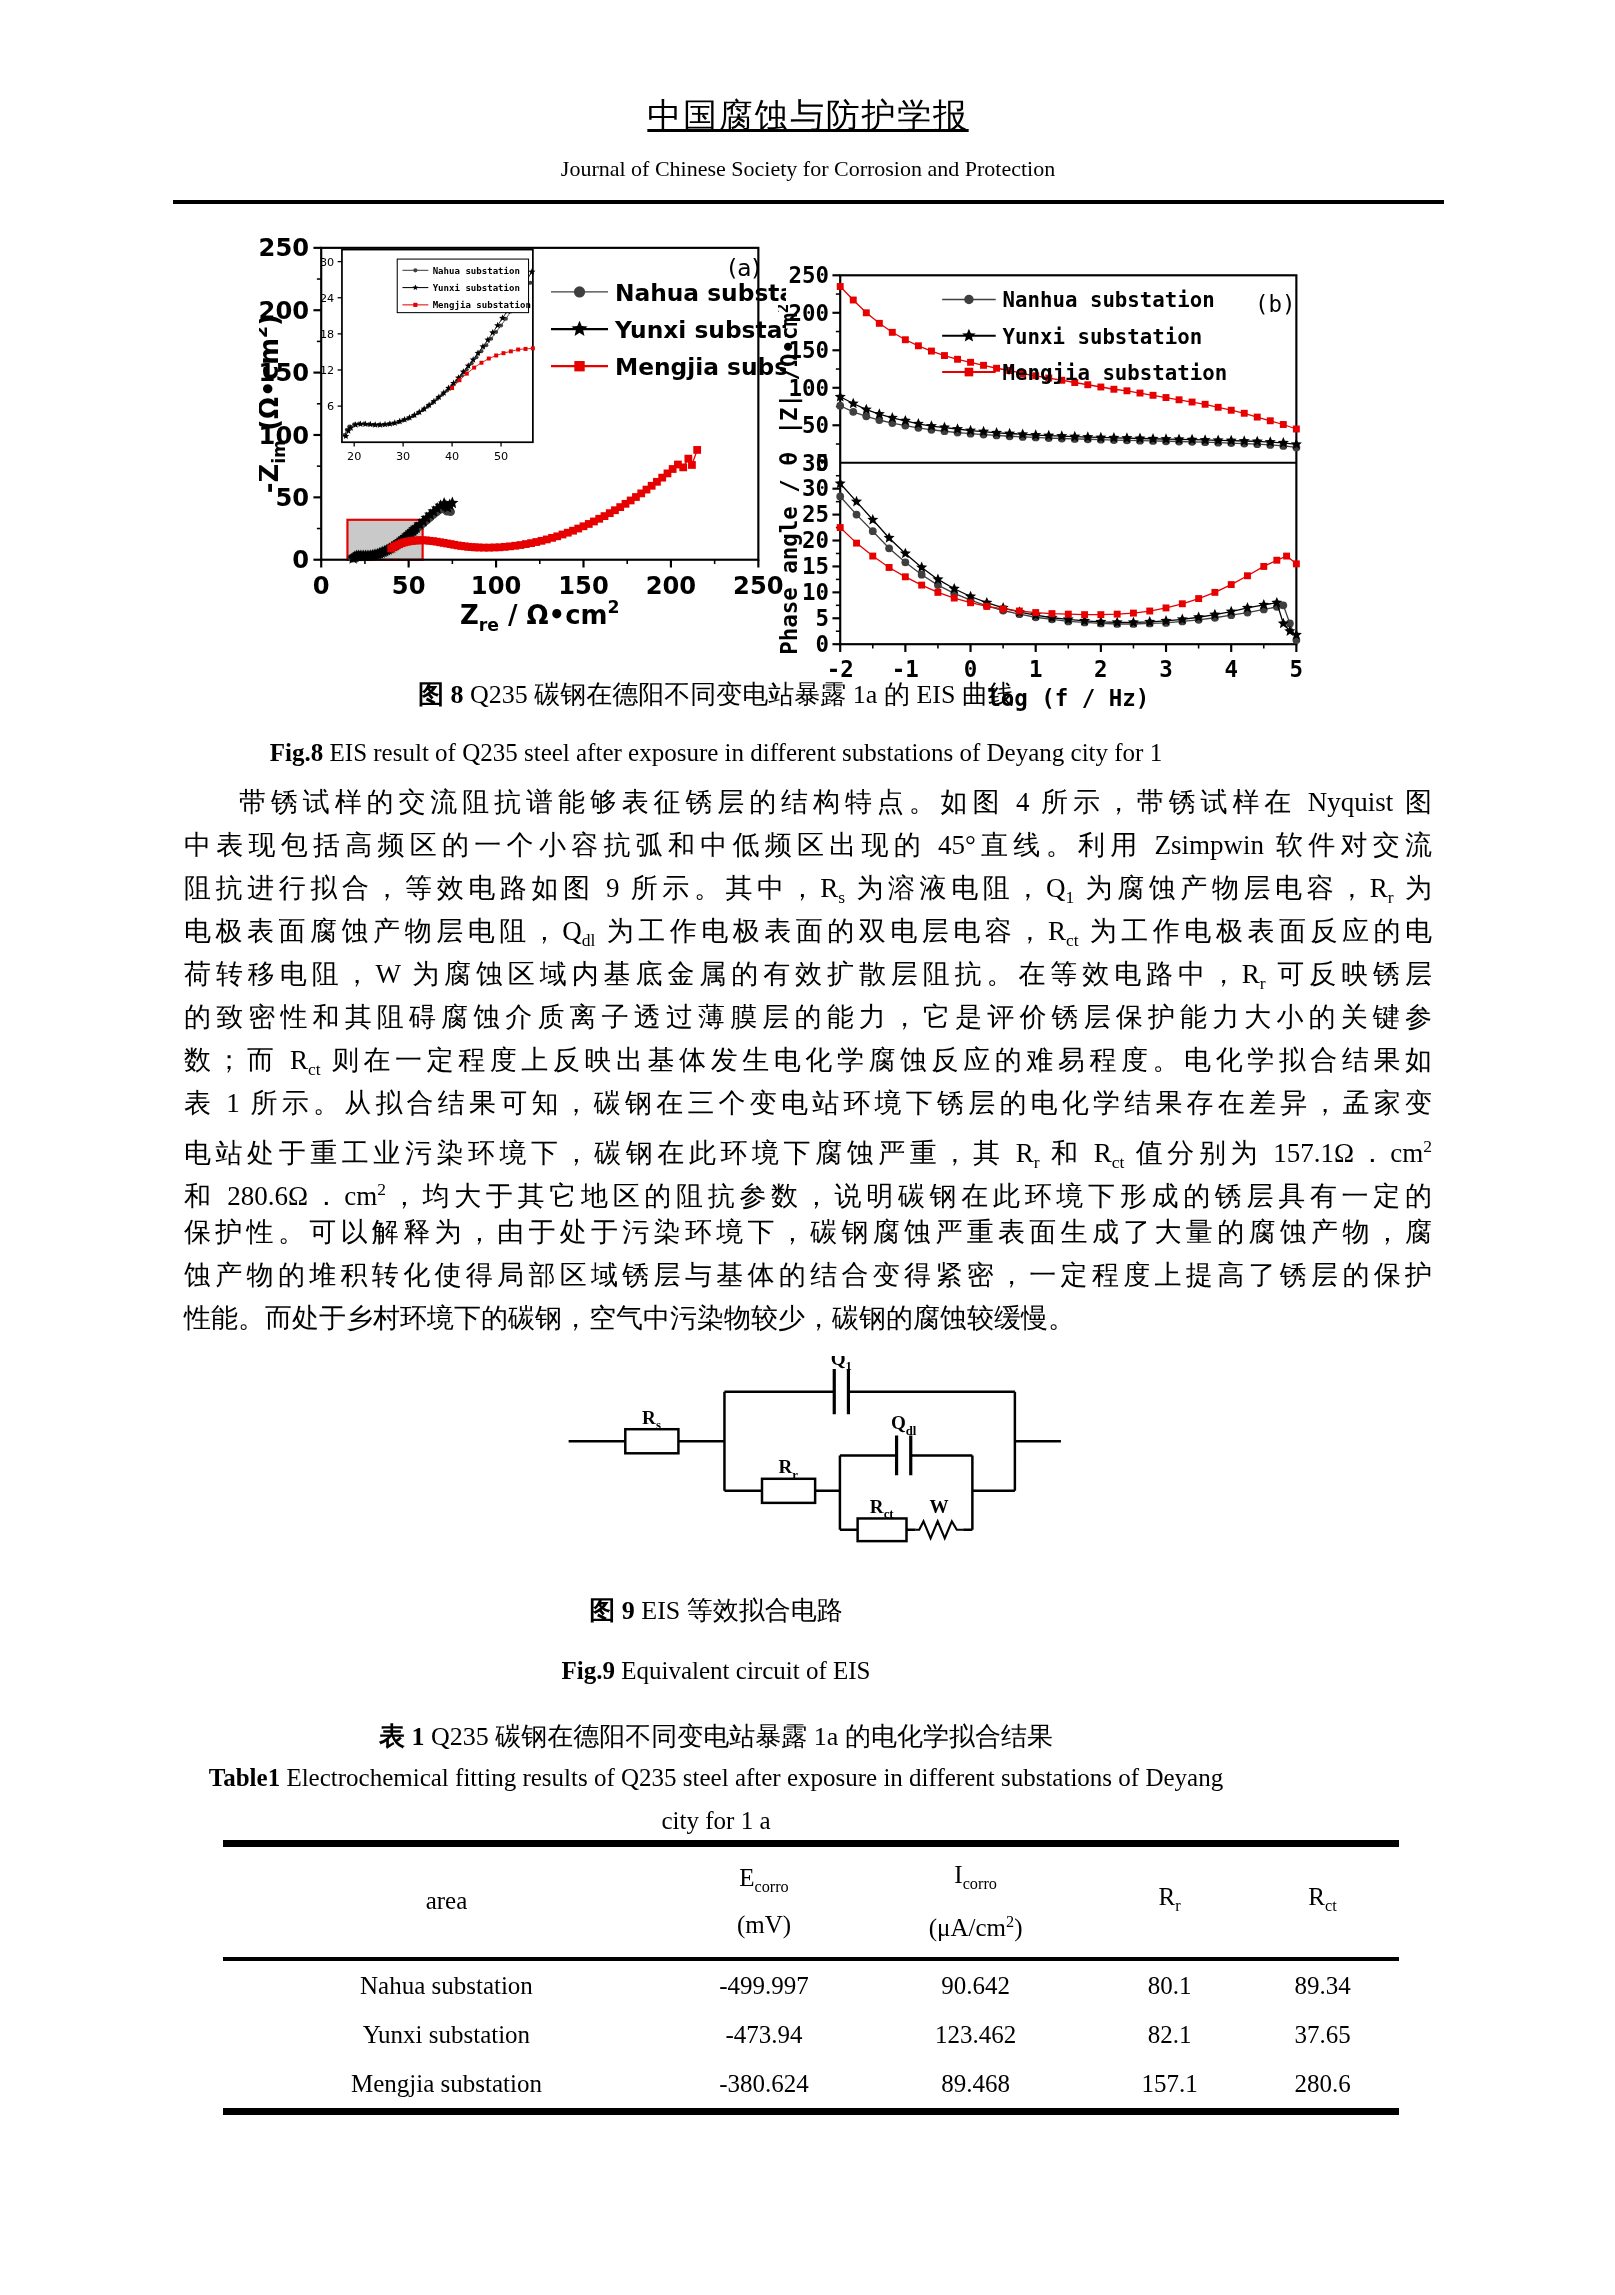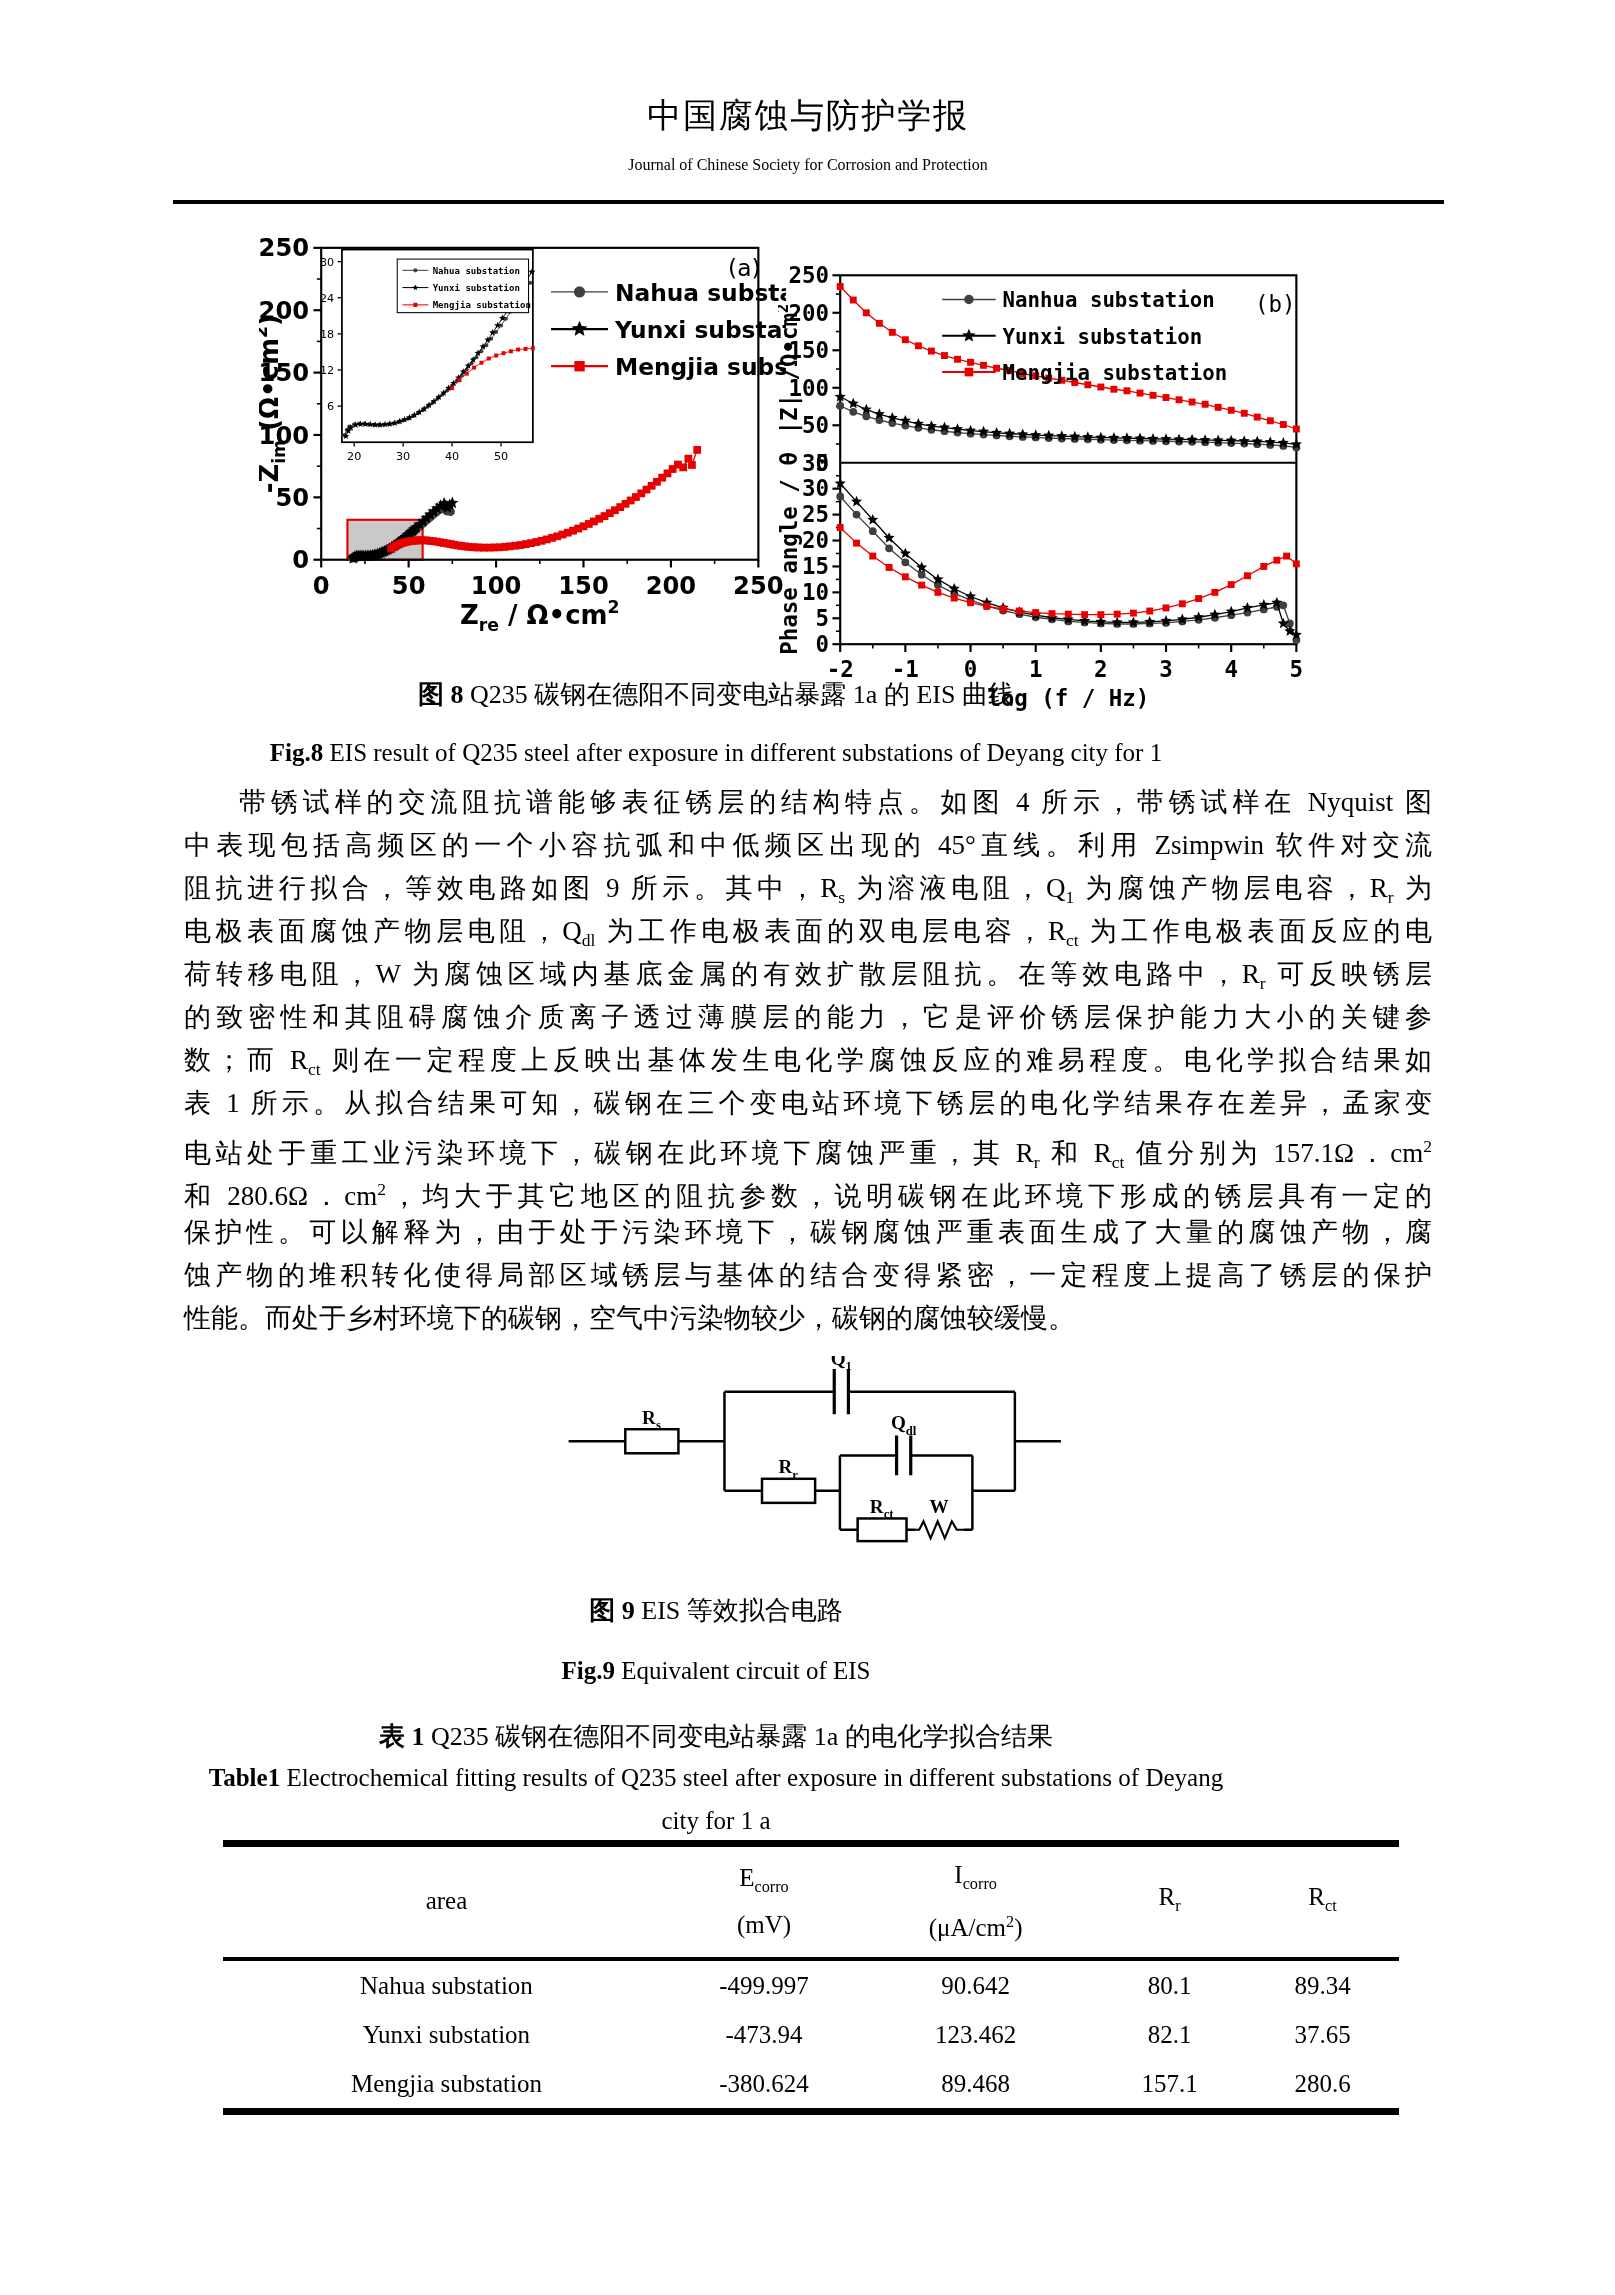--- a/index.html
+++ b/index.html
@@ -1,21 +1,21 @@
 <!DOCTYPE html>
 <html style="font-size:14px"><head>
 <meta charset="utf-8">
 <style>
   html,body{margin:0;padding:0;background:#888;}
   #page{position:relative;width:1616px;height:2295px;background:#fff;margin:0 auto;
         font-family:"Liberation Serif","DejaVu Serif",serif;color:#000;overflow:hidden;}
   .abs{position:absolute;}
   .center{left:0;width:1616px;text-align:center;}
-  .header-title{top:93px;font-size:34px;letter-spacing:1.7px;}
-  .header-sub{top:156px;font-size:16px;}
+  .header-title{top:93px;font-size:34px;letter-spacing:1.7px;text-decoration:underline;}
+  .header-sub{top:156px;font-size:22px;}
   .rule{left:173px;top:200px;width:1271px;height:4.3px;background:#000;}
   .cap{left:15px;width:1402px;text-align:center;}
   .cap-zh{font-size:26px;}
   .cap-en{font-size:25px;}
   .cap b{font-weight:bold;}
   
   #body-para{left:184px;top:781px;width:1248px;font-size:27px;}
   .para-line{line-height:43px;height:43px;text-align:justify;text-align-last:justify;white-space:nowrap;}
   .para-line.last{text-align-last:left;}
   .para-line.indent{text-indent:55px;}

